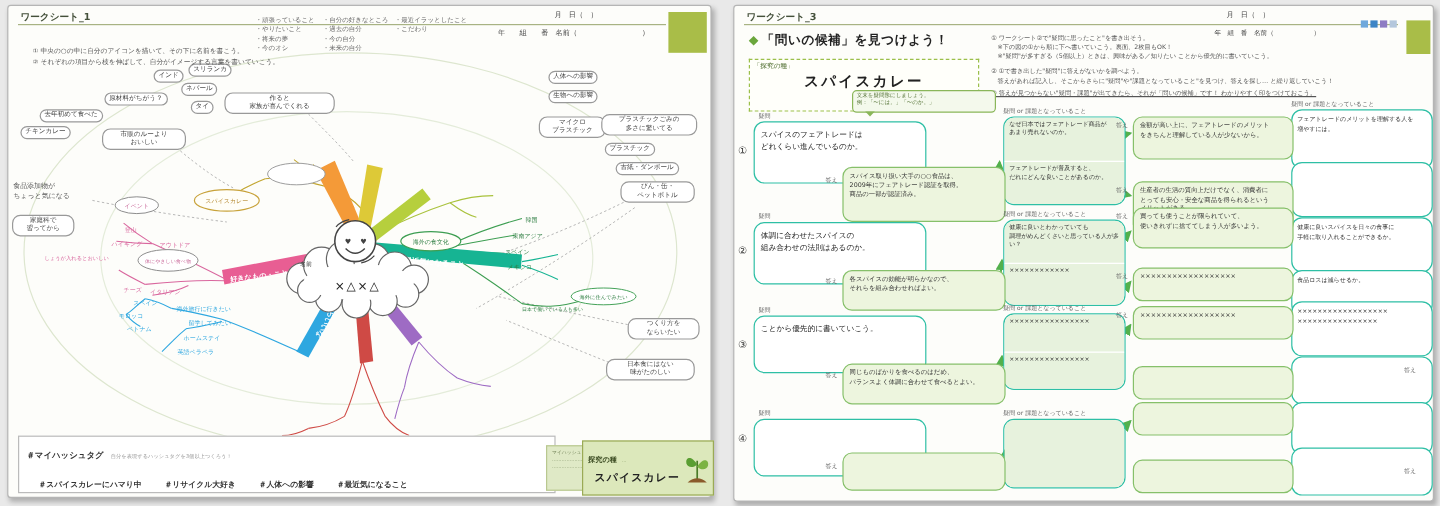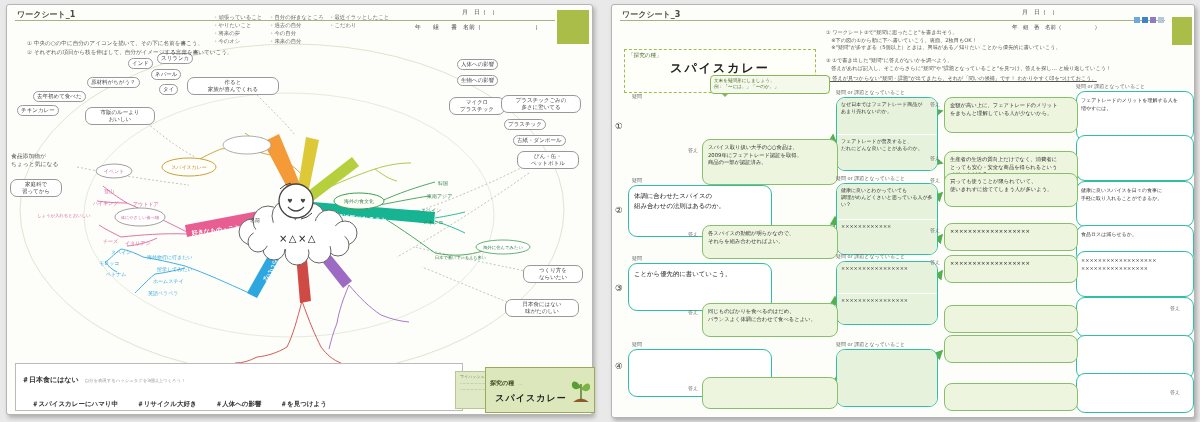--- a/index.html
+++ b/index.html
@@ -253,26 +253,26 @@
     <div class="bubble" style="left:497px;top:114px;">プラスチック</div>
     <div class="bubble" style="left:506px;top:130px;">古紙・ダンボール</div>
     <div class="bubble" style="left:510px;top:146px;width:54px;">びん・缶・
 ペットボトル</div>
     <div class="bubble" style="left:516px;top:260px;width:52px;">つくり方を
 ならいたい</div>
     <div class="bubble" style="left:498px;top:294px;width:66px;">日本食にはない
 味がたのしい</div>
 
     <div class="hashbox" style="left:8px;top:358px;width:434px;height:40px;z-index:6;">
-      <span class="hash-title">＃日本食にはない</span><span class="hash-hint">自分を表現するハッシュタグを3個以上つくろう！</span>
+      <span class="hash-title">＃マイハッシュタグ</span><span class="hash-hint">自分を表現するハッシュタグを3個以上つくろう！</span>
       <div class="hash-tags" style="margin-top:5px;margin-left:10px;">
         <span>＃スパイスカレーにハマり中</span>
         <span>＃リサイクル大好き</span>
         <span>＃人体への影響</span>
-        <span>＃を見つけよう</span>
+        <span>＃最近気になること</span>
       </div>
     </div>
     <div class="notebox" style="left:448px;top:366px;width:108px;height:32px;z-index:6;">
       <div>マイハッシュタグを参考に</div>
       <div>…………………………</div>
       <div>……………………</div>
     </div>
     <div class="seedbox" style="left:478px;top:362px;width:100px;height:40px;z-index:7;">
       <span class="seed-label">探究の種</span><span class="seed-hint">…</span>
       <div class="seed-value" style="margin-right:18px;">スパイスカレー</div>
@@ -317,38 +317,43 @@
 
     <div class="abs ws-title" style="left:10px;top:4px;z-index:5;">ワークシート_3</div>
     <div class="hr" style="left:8px;top:15px;width:545px;z-index:5;"></div>
     <div class="abs datebox" style="left:410px;top:3px;z-index:5;">月　日（　）</div>
     <div class="abs" style="left:520px;top:3px;z-index:6;">
       <span class="sq" style="background:#6fa8dc;"></span><span class="sq" style="background:#3d85c6;"></span><span class="sq" style="background:#8e7cc3;"></span><span class="sq" style="background:#b4c7dc;"></span>
     </div>
     <div class="abs datebox" style="left:400px;top:19px;z-index:5;font-size:5.5px;">年　組　番　名前（　　　　　　）</div>
     <div class="tab" style="left:560px;top:12px;width:20px;height:28px;z-index:5;"></div>
 
+    <div class="abs sheet-title" style="left:12px;top:22px;z-index:5;">
+      <span class="bullet-g">◆</span><span>「問いの候補」を見つけよう！</span>
+    </div>
 
     <div class="abs instr pre" style="left:214px;top:24px;width:360px;font-size:5.2px;z-index:5;">① ワークシート②で"疑問に思ったこと"を書き出そう。
 　※下の図の①から順に下へ書いていこう。裏面、2枚目もOK！
 　※"疑問"が多すぎる（5個以上）ときは、興味がある／知りたい ことから優先的に書いていこう。</div>
     <div class="abs instr pre" style="left:214px;top:52px;width:360px;font-size:5.2px;z-index:5;">② ①で書き出した"疑問"に答えがないかを調べよう。
 　答えがあれば記入し、そこからさらに"疑問"や"課題となっていること"を見つけ、答えを探し… と繰り返していこう！</div>
     <div class="abs instr pre underline" style="left:214px;top:70px;width:360px;font-size:5.2px;z-index:5;">③ 答えが見つからない"疑問・課題"が出てきたら、それが「問いの候補」です！ わかりやすく印をつけておこう。</div>
 
     <div class="abs" style="left:12px;top:44px;width:190px;height:42px;border:1.6px dashed #9bbf4a;background:#fffffa;z-index:5;">
       <div style="font-size:5.6px;color:#4a6a2a;margin:2px 0 0 3px;">「探究の種」</div>
       <div style="font-size:12px;font-weight:bold;color:#222;text-align:center;letter-spacing:2px;">スパイスカレー</div>
     </div>
 
     <div class="tip pre" style="left:98px;top:70px;width:112px;">文末を疑問形にしましょう。
 例：「〜には。」「〜のか。」</div>
 
     <div class="rownum" style="left:3px;top:116px;">①</div>
     <div class="lbl" style="left:20px;top:88px;">疑問</div>
+    <div class="qbox" style="left:16px;top:96px;width:132px;height:38px;">スパイスのフェアトレードは
+どれくらい進んでいるのか。</div>
     <div class="lbl" style="left:76px;top:142px;">答え</div>
     <div class="abox" style="left:90px;top:134px;width:124px;height:36px;">スパイス取り扱い大手の○○食品は、
 2009年にフェアトレード認証を取得。
 商品の一部が認証済み。</div>
     <div class="lbl" style="left:224px;top:84px;">疑問 or 課題となっていること</div>
     <div class="c2box" style="left:224px;top:92px;width:100px;height:72px;">
       <div class="c2cell">なぜ日本ではフェアトレード商品が
 あまり売れないのか。</div>
       <div class="c2cell">フェアトレードが普及すると、
 だれにどんな良いことがあるのか。</div>

